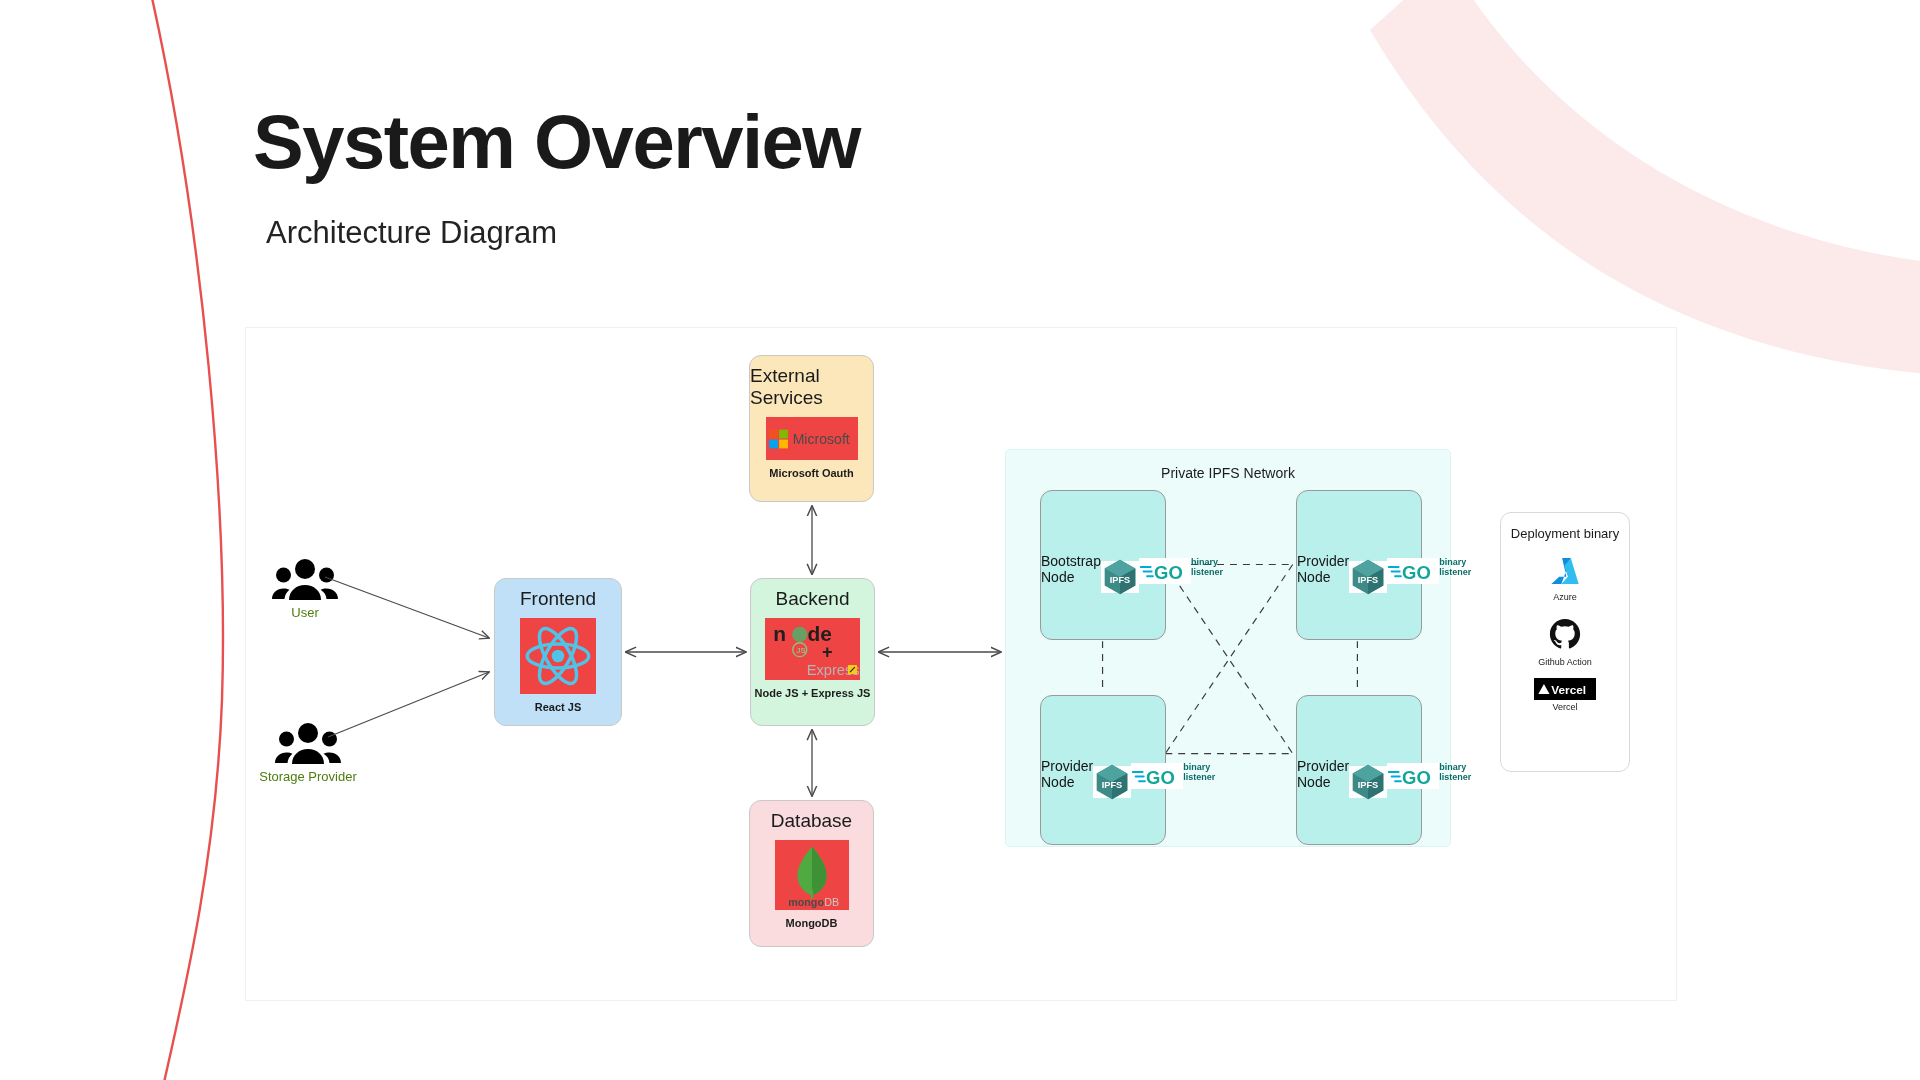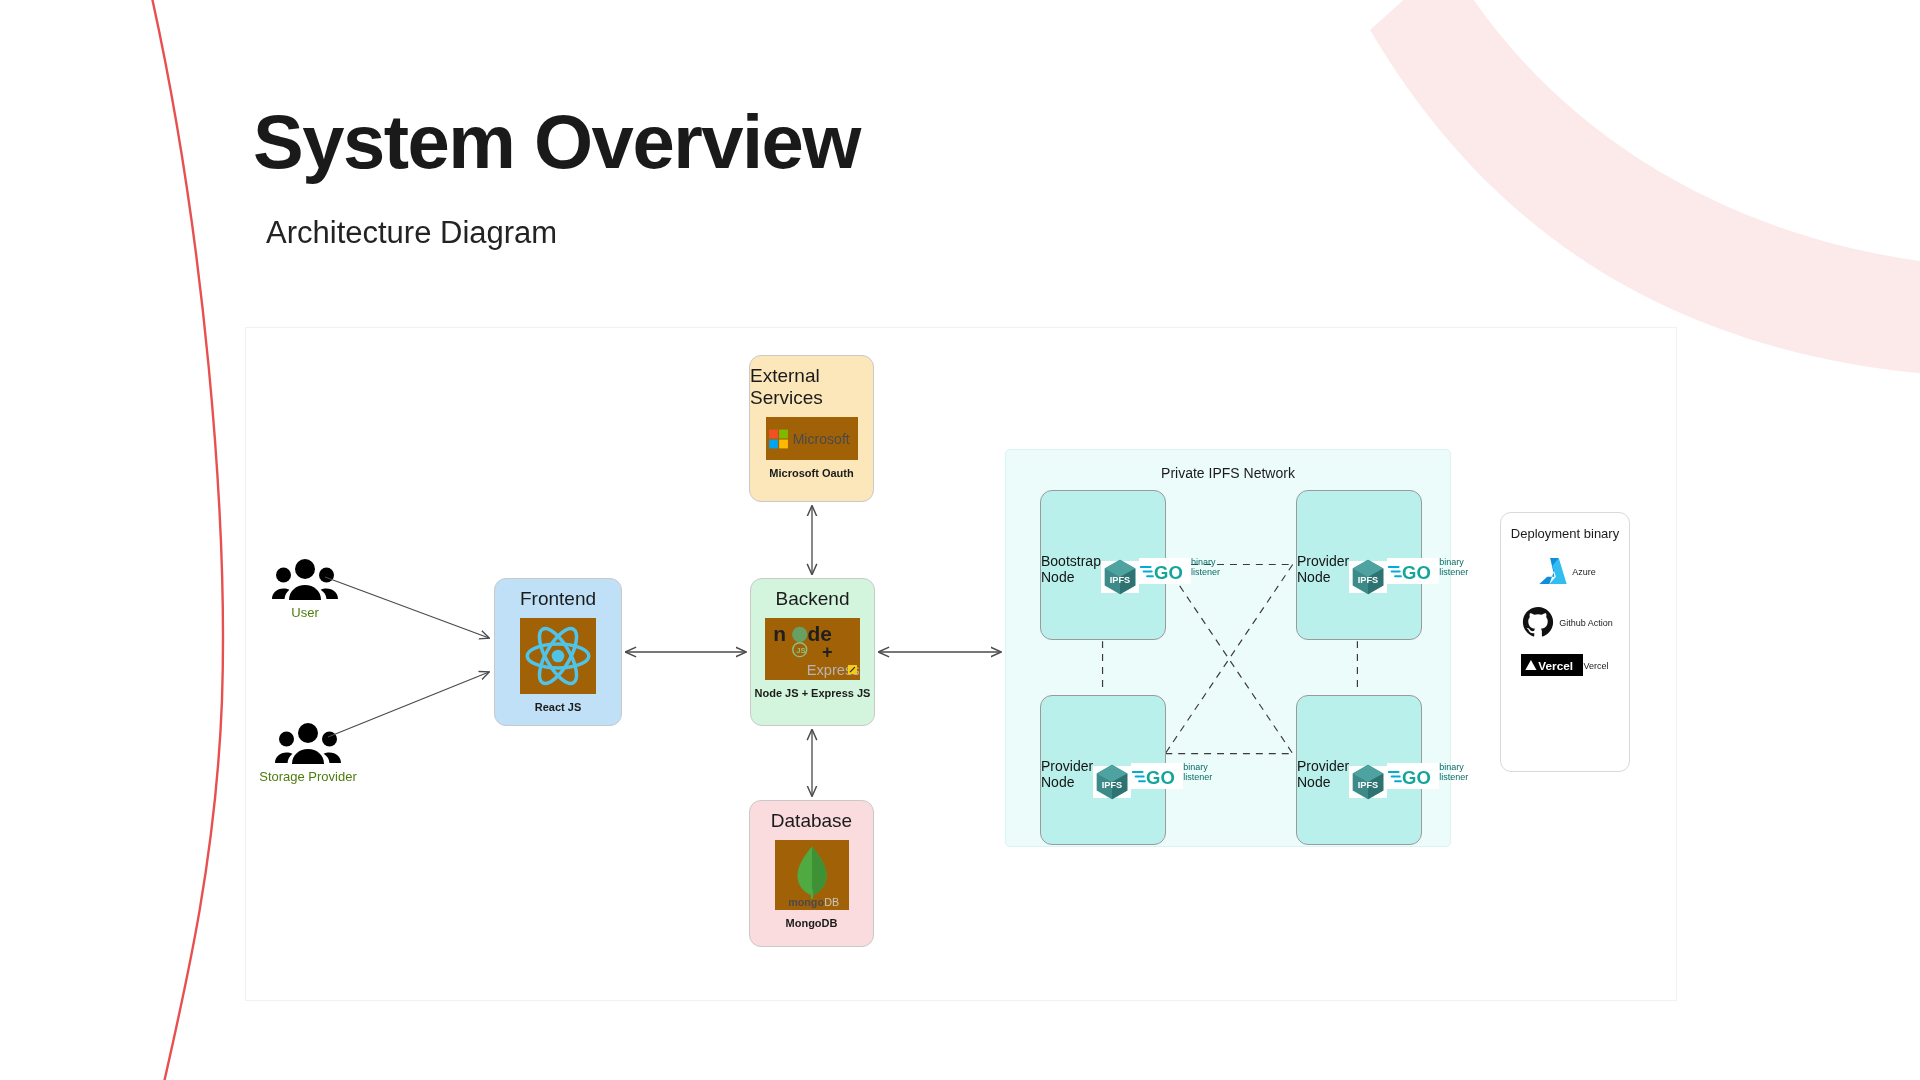--- a/index.html
+++ b/index.html
@@ -42,21 +42,21 @@
   
   .svc-box {
     position: absolute; border-radius: 12px;
     border: 1px solid #c9c9c9;
     display: flex; flex-direction: column; align-items: center;
   }
   .svc-title {
     font-size: 19px; color: #1b1b1b; margin-top: 9px; font-weight: 400;
   }
   .svc-logo {
-    background: #a16207; display: flex; align-items: center; justify-content: center;
+    background: #ef4444; display: flex; align-items: center; justify-content: center;
     margin-top: 8px; overflow: hidden;
   }
   .svc-caption { font-size: 11px; color: #1b1b1b; margin-top: 7px; font-weight: 600; }
 
   #box-frontend { left: 494px; top: 578px; width: 128px; height: 148px; background: #bfe0f6; }
   #box-frontend .svc-logo { width: 76px; height: 76px; }
   #box-backend  { left: 750px; top: 578px; width: 125px; height: 148px; background: #d3f5dd; }
   #box-backend .svc-logo { width: 95px; height: 62px; }
   #box-external { left: 749px; top: 355px; width: 125px; height: 147px; background: #fbe7b9; }
   #box-external .svc-logo { width: 92px; height: 43px; }
@@ -75,36 +75,36 @@
   }
   .ipfs-node {
     position: absolute; width: 126px; height: 150px;
     background: #b9f0ec; border: 1px solid #9a9a9a; border-radius: 12px;
     display: flex; flex-direction: row; align-items: center;
   }
   .ipfs-node .node-title { font-size: 14px; color: #141414; margin-top: 8px; }
   .ipfs-node .node-logo  { background: #fff; display:flex; align-items:center; justify-content:center; }
   .ipfs-node .ipfs-logo  { width: 42px; height: 32px; margin-top: 24px; }
   .ipfs-node .go-logo    { width: 56px; height: 26px; margin-top: 11px; }
-  .ipfs-node .node-caption { font-size: 9px; font-weight: 400; color: #0e6b66; margin-top: 3px; }
+  .ipfs-node .node-caption { font-size: 9px; font-weight: 700; color: #0e6b66; margin-top: 3px; }
 
   #node-tl { left: 34px;  top: 40px; }
   #node-tr { left: 290px; top: 40px; }
   #node-bl { left: 34px;  top: 245px; }
   #node-br { left: 290px; top: 245px; }
 
   
   #deployment-panel {
     position: absolute; left: 1500px; top: 512px;
     width: 130px; height: 260px;
     background: #ffffff; border: 1px solid #d9d9d9; border-radius: 11px;
     display: flex; flex-direction: column; align-items: center;
   }
   #deployment-title { font-size: 13px; color: #1b1b1b; margin-top: 13px; }
-  .tool-item { display: flex; flex-direction: row; align-items: center; margin-top: 11px; }
+  .tool-item { display: flex; flex-direction: column; align-items: center; margin-top: 11px; }
   .tool-logo { background: #fff; display: flex; align-items: center; justify-content: center; }
   .tool-label { font-size: 9px; color: #1b1b1b; margin-top: 2px; }
 
   
   #connectors { position: absolute; inset: 0; pointer-events: none; }
 </style>
 </head>
 <body>
 
 <div id="stage">

